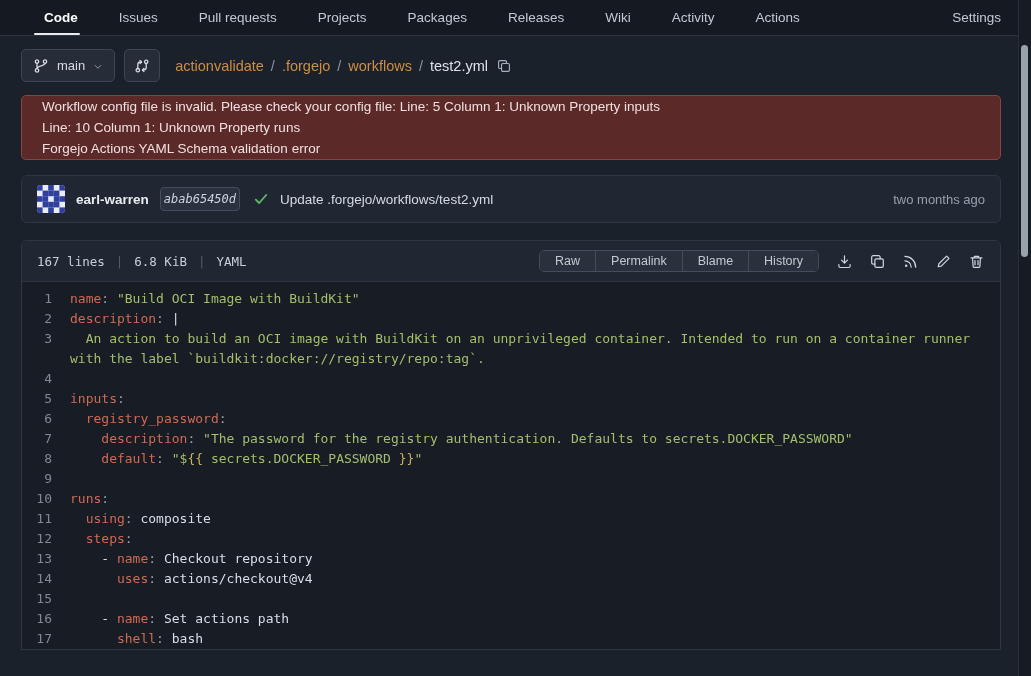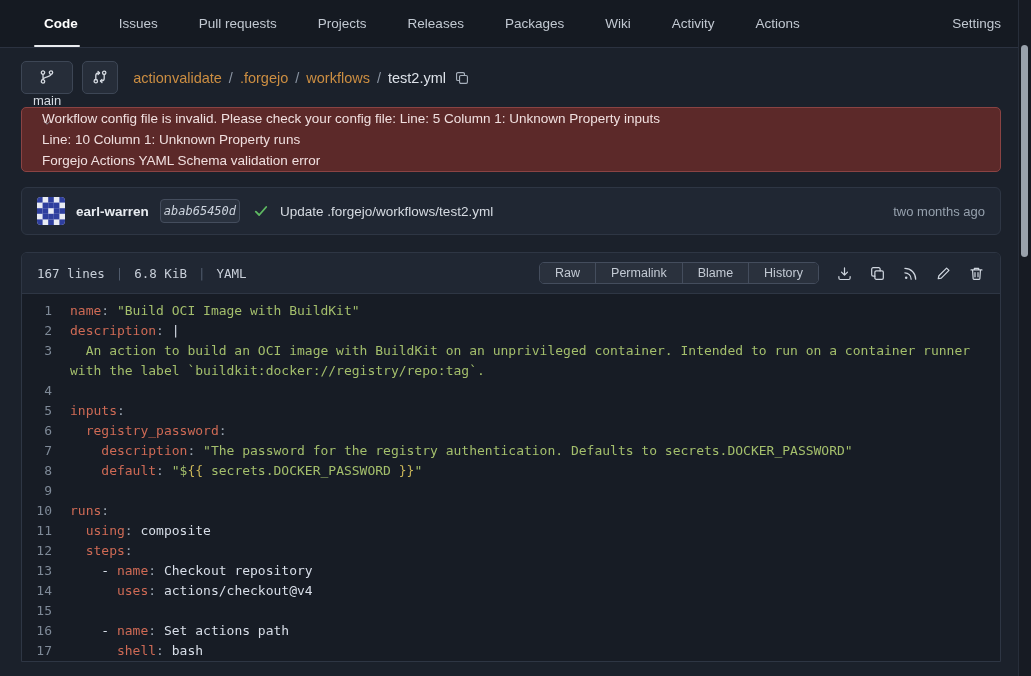--- a/index.html
+++ b/index.html
@@ -7,21 +7,21 @@
   body {
     width:1031px; height:676px; overflow:hidden; position:relative;
     background:#1b212b; color:#d6dbe2;
     font-family:"Liberation Sans", sans-serif;
   }
   svg { display:block; }
   .i svg { width:16px; height:16px; }
 
   
   .topnav {
-    display:flex; align-items:stretch; height:48px;
+    display:flex; align-items:stretch; height:36px;
     background:#151a22; border-bottom:1px solid #2b3240;
     padding:0 30px 0 36px;
   }
   .nav-left { display:flex; align-items:stretch; }
   .nav-right { margin-left:auto; display:flex; align-items:stretch; }
   .nav-item {
     display:flex; align-items:center; gap:8px;
     margin-right:33px; font-size:13.5px; color:#c2c9d2;
     position:relative; cursor:pointer; white-space:nowrap;
   }
@@ -31,21 +31,21 @@
     content:""; position:absolute; left:-2px; right:-2px; bottom:0;
     height:2px; background:#e9ebee; border-radius:1px;
   }
 
   
   .branch-row { display:flex; align-items:center; margin:13px 30px 0 21px; }
   .btn {
     display:flex; align-items:center; gap:8px;
     background:#262d39; border:1px solid #3d4655; border-radius:5px;
     color:#d6dbe2; font-size:13px; font-family:inherit;
-    padding:7px 11px; cursor:pointer; height:33px;flex-direction:column;
+    padding:7px 11px; cursor:pointer; height:33px;
   }
   .btn-compare { margin-left:9px; padding:7px 9px; }
   .caret svg { width:10px; height:10px; margin-top:2px; color:#aab3bf; }
   .breadcrumb { display:flex; align-items:center; gap:7px; margin-left:15px; font-size:14.5px; }
   .crumb-link { color:var(--accent-link,#cc8e42); cursor:pointer; }
   .crumb-sep { color:#8a94a2; }
   .crumb-current { color:#dde2e9; }
   .crumb-copy { margin-left:9px; color:#a7b0bc; cursor:pointer; }
   .crumb-copy svg { width:14px; height:14px; }
 
@@ -163,34 +163,34 @@
             <svg viewBox="0 0 16 16" fill="none" stroke="currentColor" stroke-width="1.3" stroke-linecap="round" stroke-linejoin="round">
               <rect x="1.8" y="1.8" width="12.4" height="12.4" rx="1.8"></rect>
               <path d="M5.1 4.6v6.6M8 4.6v4M10.9 4.6v5.4"></path>
             </svg>
           </span>
           <span>Projects</span>
         </div>
         <div class="nav-item">
           <span>
             <svg viewBox="0 0 16 16" fill="none" stroke="currentColor" stroke-width="1.3" stroke-linecap="round" stroke-linejoin="round">
+              <path d="M8 1.6 14.3 5v6L8 14.4 1.7 11V5L8 1.6Z"></path>
+              <path d="M1.7 5 8 8.4 14.3 5M8 8.4v6"></path>
+            </svg>
+          </span>
+          <span>Packages</span>
+        </div>
+        <div class="nav-item">
+          <span>
+            <svg viewBox="0 0 16 16" fill="none" stroke="currentColor" stroke-width="1.3" stroke-linecap="round" stroke-linejoin="round">
               <path d="M14.2 6.8V2.3c0-.3-.2-.5-.5-.5H9.2L1.8 9.2l5 5 7.4-7.4Z"></path>
               <circle cx="11.2" cy="4.8" r="0.9" fill="currentColor" stroke="none"></circle>
             </svg>
           </span>
           <span>Releases</span>
-        </div>
-        <div class="nav-item">
-          <span>
-            <svg viewBox="0 0 16 16" fill="none" stroke="currentColor" stroke-width="1.3" stroke-linecap="round" stroke-linejoin="round">
-              <path d="M8 1.6 14.3 5v6L8 14.4 1.7 11V5L8 1.6Z"></path>
-              <path d="M1.7 5 8 8.4 14.3 5M8 8.4v6"></path>
-            </svg>
-          </span>
-          <span>Packages</span>
         </div>
         <div class="nav-item">
           <span>
             <svg viewBox="0 0 16 16" fill="none" stroke="currentColor" stroke-width="1.3" stroke-linecap="round" stroke-linejoin="round">
               <path d="M8 3.2C6.7 2 4.8 1.7 1.8 2v10.6c3-.3 4.9 0 6.2 1.2 1.3-1.2 3.2-1.5 6.2-1.2V2c-3-.3-4.9 0-6.2 1.2Z"></path>
               <path d="M8 3.2v10.6"></path>
             </svg>
           </span>
           <span>Wiki</span>
         </div>

